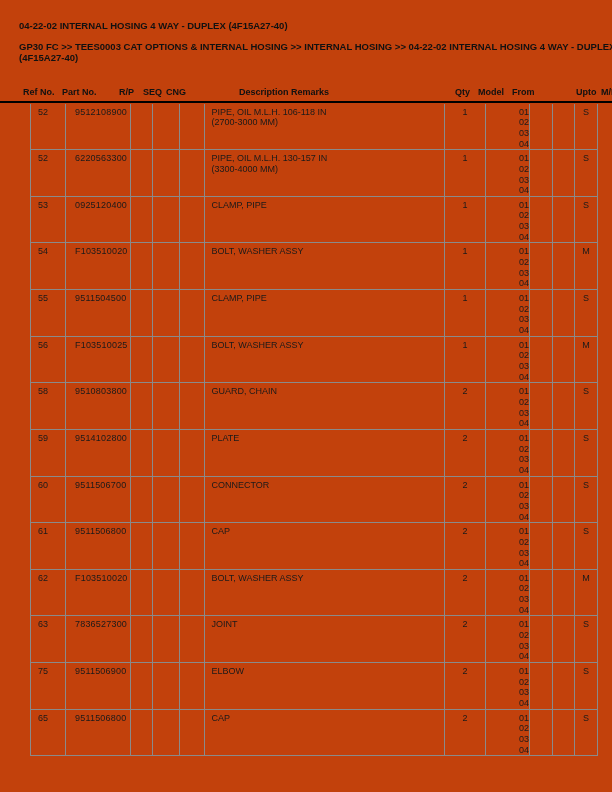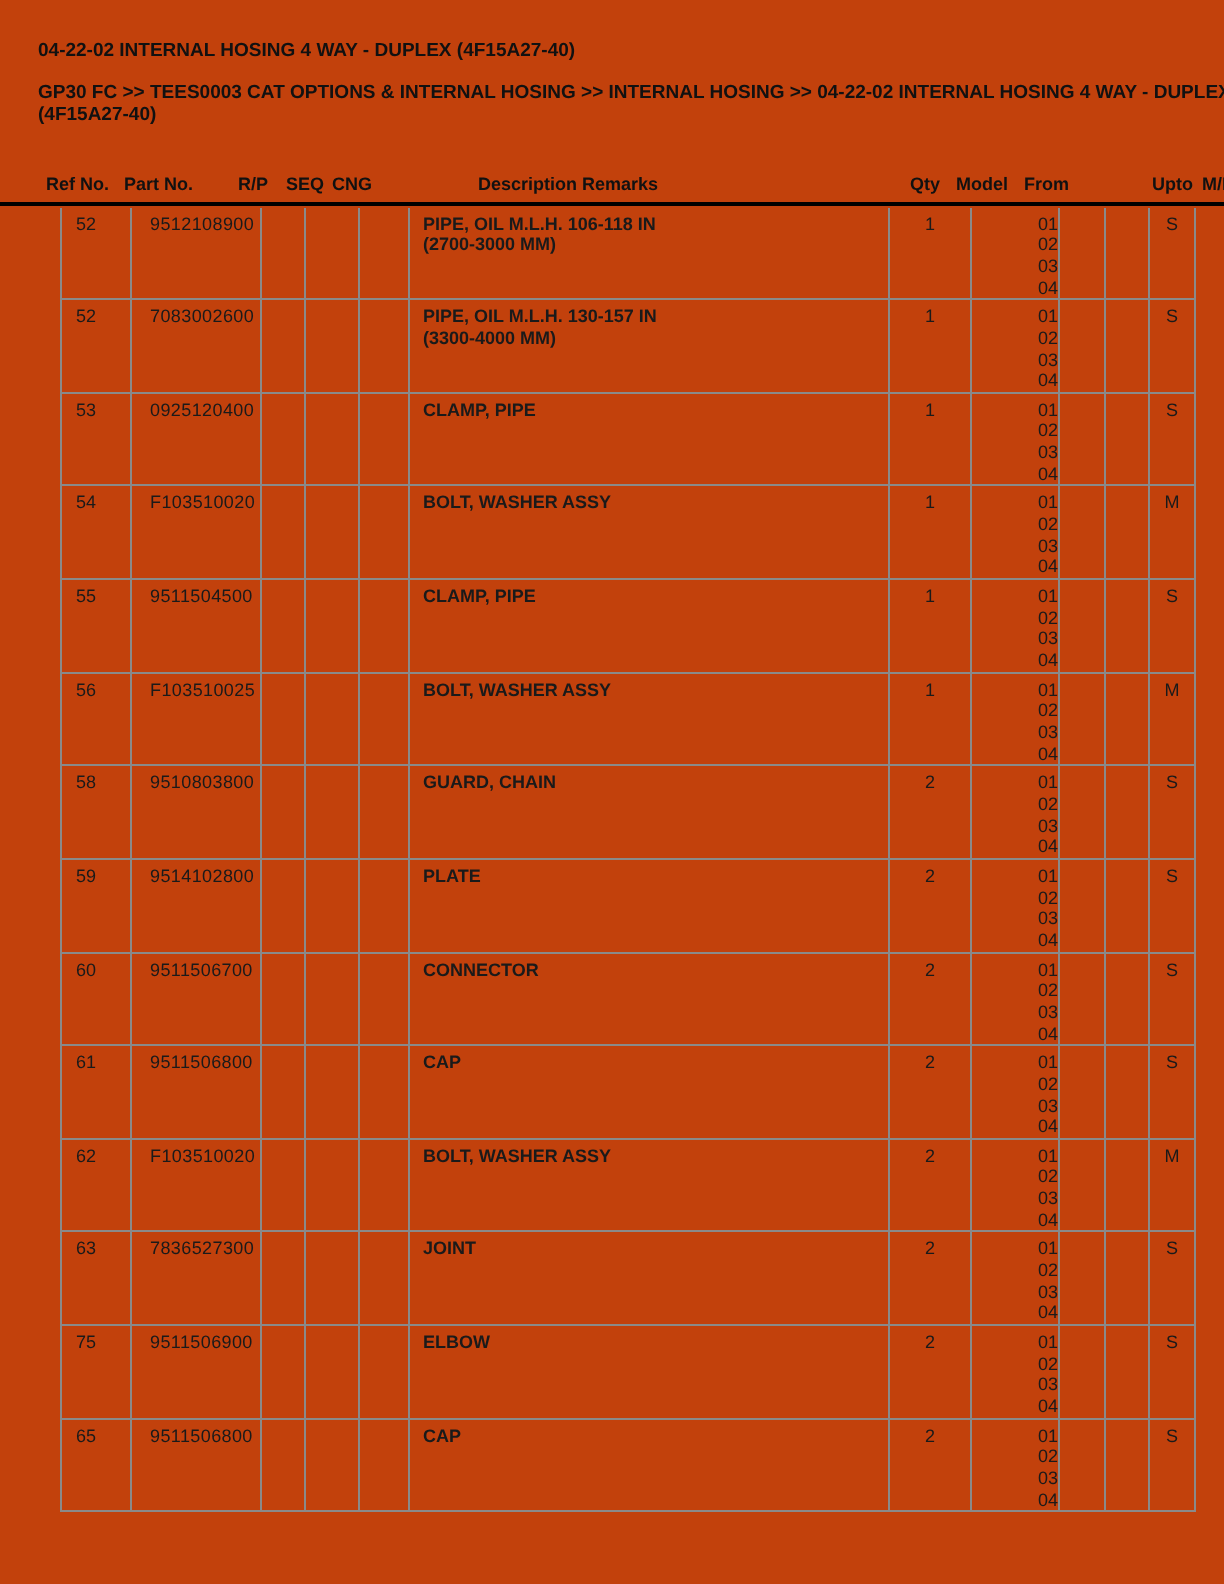--- a/index.html
+++ b/index.html
@@ -57,21 +57,21 @@
   .cell {
     border-right:1px solid #8a8a8a;
     border-bottom:1px solid #8a8a8a;
     font-size:9px; line-height:10.7px;
     padding-top:3px;
     overflow:hidden;
     color:#1a1a1a;
   }
   .c-ref   { padding-left:7px; }
   .c-part  { padding-left:9px; letter-spacing:0.2px; }
-  .c-desc  { padding-left:6.5px;font-weight:bold; }
+  .c-desc  { padding-left:6.5px; }
   .c-qty   { text-align:center; }
   .c-model { padding-left:5.5px;text-align:right; }
   .c-mr    { text-align:center; }
 </style>
 </head>
 <body>
 
 <div class="page">
 
   <div class="doc-title">04-22-02 INTERNAL HOSING 4 WAY - DUPLEX (4F15A27-40)</div>
@@ -114,21 +114,21 @@
           <div>02</div>
           <div>03</div>
           <div>04</div>
         </div>
         <div class="cell c-from"></div>
         <div class="cell c-upto"></div>
         <div class="cell c-mr">S</div>
       </div>
       <div class="row">
         <div class="cell c-ref">52</div>
-        <div class="cell c-part">7083002600</div>
+        <div class="cell c-part">6220563300</div>
         <div class="cell c-rp"></div>
         <div class="cell c-seq"></div>
         <div class="cell c-cng"></div>
         <div class="cell c-desc">
           <div>PIPE, OIL M.L.H. 130-157 IN</div>
           <div>(3300-4000 MM)</div>
         </div>
         <div class="cell c-qty">1</div>
         <div class="cell c-model">
           <div>01</div>

